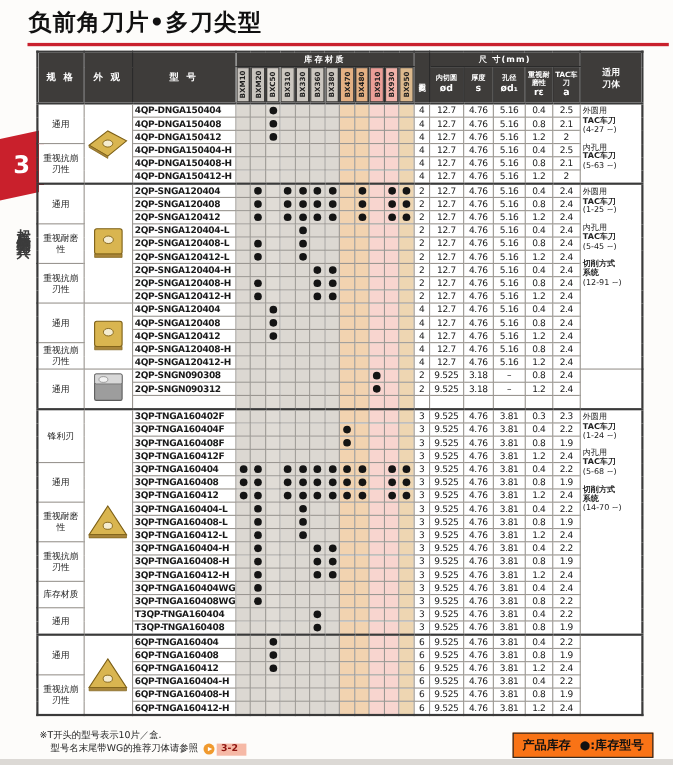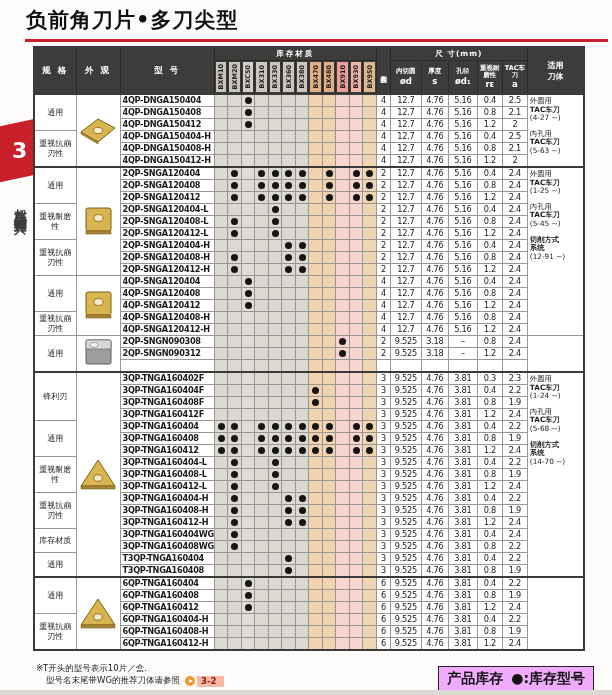--- a/index.html
+++ b/index.html
@@ -42,22 +42,22 @@
   tr.group-start td{border-top:2px solid #3a3a3a;}
   tr.block-start td{border-top:1px solid #5f5b57;}
   .tbl{border:2px solid #3a3a3a;}
   td.num{font-size:8.2px;letter-spacing:-0.3px;}
   
   .fn1{position:absolute;left:36px;top:663px;font-size:8.5px;color:#222;}
   .fn2{position:absolute;left:46px;top:675px;font-size:8.5px;color:#222;display:flex;align-items:center;}
   .ref-icon{display:inline-block;width:10px;height:10px;border-radius:50%;margin:0 2px 0 5px;position:relative;}
   .ref-icon:after{content:"";position:absolute;left:3.5px;top:2.5px;border-left:4px solid #fff;border-top:2.5px solid transparent;border-bottom:2.5px solid transparent;}
   .ref-badge{display:inline-block;padding:0 8px 1px 4px;font-weight:bold;font-size:8.5px;}
-  .legend-box{position:absolute;right:18px;top:666px;border:1.5px solid #222;background:#f0abfc;
-      padding:3px 8px;font-size:14px;font-weight:bold;color:#111;display:flex;gap:8px;}
+  .legend-box{position:absolute;right:18px;top:666px;border:1.5px solid #222;background:#f97316;
+      padding:3px 8px;font-size:11px;font-weight:bold;color:#111;display:flex;gap:8px;}
   .bottom-strip{position:absolute;left:0;bottom:0;width:100%;height:5px;background:#dcd9d5;}
 </style>
 </head>
 <body>
 
 <div class="title">负前角刀片•多刀尖型</div>
 <div class="title-rule" style="background: rgb(201, 32, 44);"></div>
 
 <div class="tab" style="background: rgb(201, 32, 44);">
     <span>3</span>

